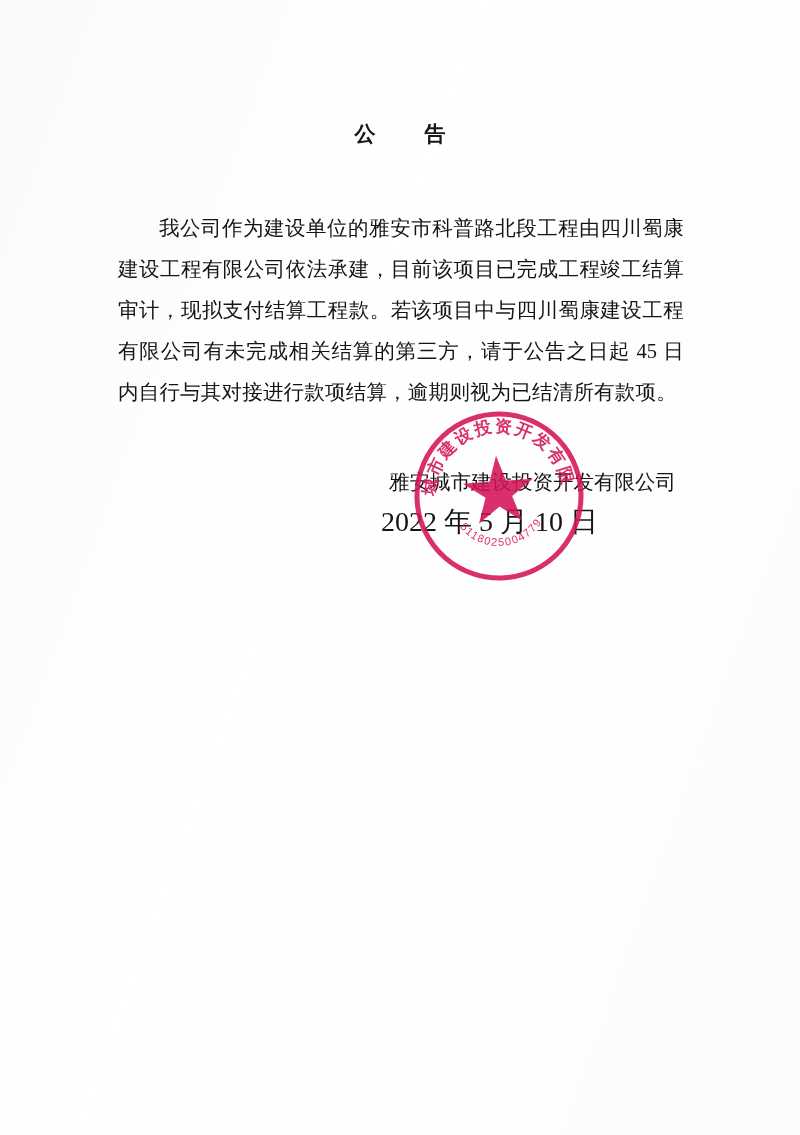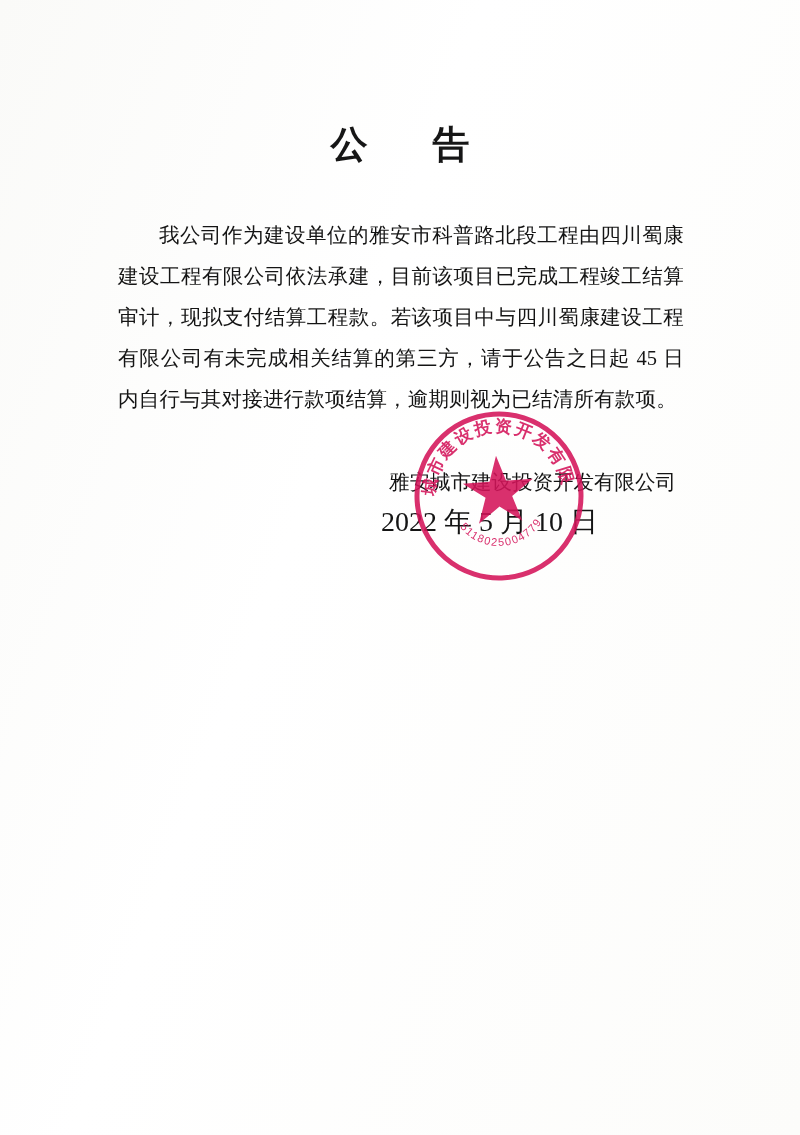--- a/index.html
+++ b/index.html
@@ -25,31 +25,31 @@
       linear-gradient(110deg, rgba(250,250,248,1) 0%, rgba(255,255,255,1) 40%, rgba(252,252,250,1) 100%);
     pointer-events: none;
   }
 
   .doc-title {
     position: absolute;
     top: 120px;
     left: 0;
     width: 800px;
     text-align: center;
-    font-size: 37px;
+    font-size: 21px;
     font-weight: bold;
     letter-spacing: 14px;
     text-indent: 14px;
     font-family: "Liberation Serif", "DejaVu Serif", serif;
     color: #161616;
   }
 
   .body-block {
     position: absolute;
-    top: 194px;
+    top: 187px;
     left: 118px;
     width: 566px;
   }
 
   .body-para {
     font-size: 20.5px;
     line-height: 41px;
     text-indent: 41px;
     text-align: justify;
     text-justify: inter-ideograph;

